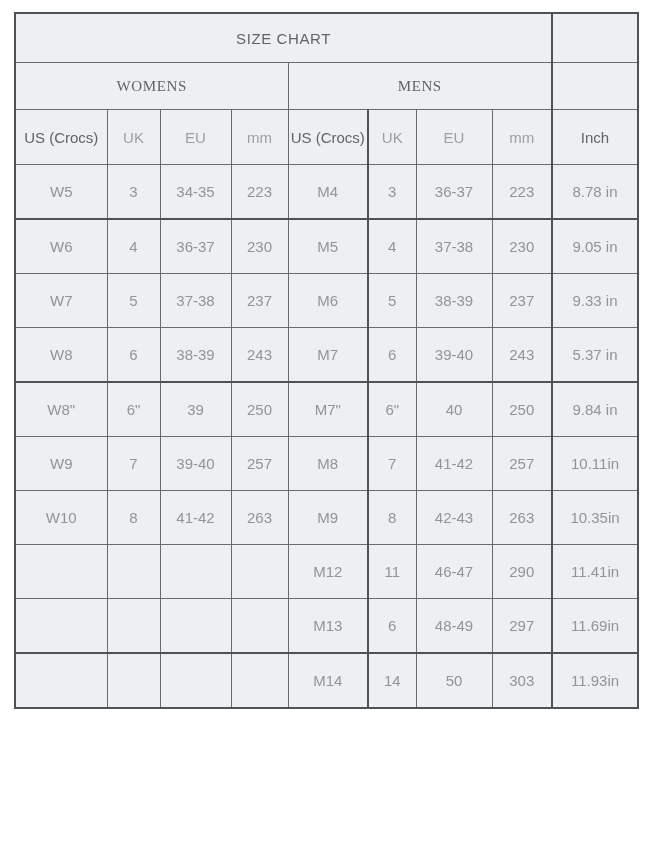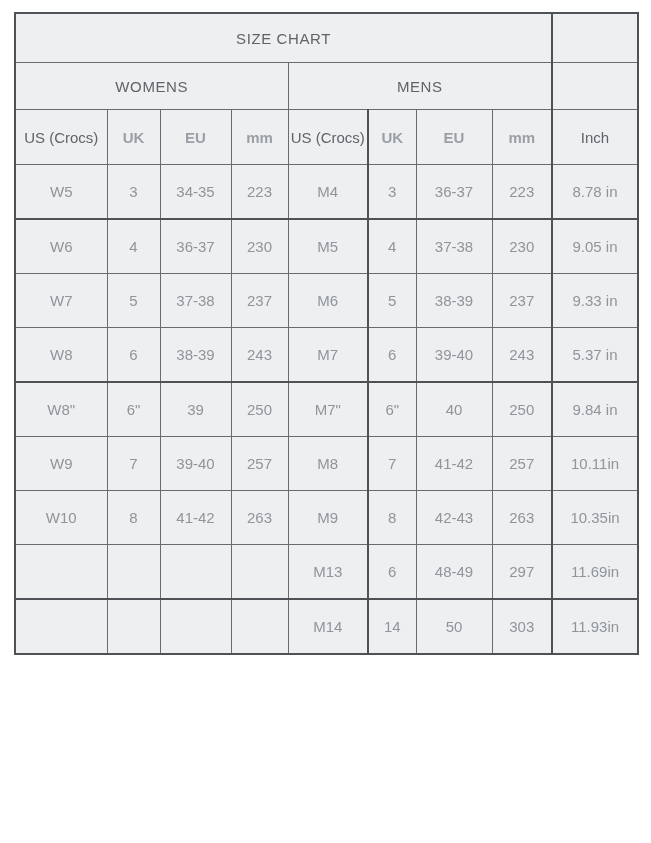--- a/index.html
+++ b/index.html
@@ -35,25 +35,26 @@
   }
   .r-title td {
     height: 48px;
     color: #5f646a;
     letter-spacing: 0.6px;
   }
   .r-groups td {
     height: 46px;
     color: #5f646a;
     letter-spacing: 0.6px;
+    font-family: Liberation Serif, serif;
   }
   .r-cols th { height: 54px; text-align: center; }
   tbody td { height: 53px; }
   .dark { color: #5f646a; }
-  .light { color: #9ba0a6; font-weight: bold; }
+  .light { color: #9ba0a6; }
   .thickR { border-right: 2px solid #4e5156; }
   .thickL { border-left: 2px solid #4e5156; }
   tr.thick-bottom td { border-bottom: 2px solid #4e5156; text-align: center; }
 </style>
 </head>
 <body>
 
 <div class="page">
   <table class="size-chart">
     <colgroup>
@@ -160,20 +161,31 @@
           <td>W10</td>
           <td>8</td>
           <td>41-42</td>
           <td>263</td>
           <td class="thickR">M9</td>
           <td>8</td>
           <td>42-43</td>
           <td>263</td>
           <td class="thickL">10.35in</td>
         </tr>
+        <tr>
+          <td></td>
+          <td></td>
+          <td></td>
+          <td></td>
+          <td class="thickR">M12</td>
+          <td>11</td>
+          <td>46-47</td>
+          <td>290</td>
+          <td class="thickL">11.41in</td>
+        </tr>
         <tr class="thick-bottom">
           <td></td>
           <td></td>
           <td></td>
           <td></td>
           <td class="thickR">M13</td>
           <td>6</td>
           <td>48-49</td>
           <td>297</td>
           <td class="thickL">11.69in</td>

